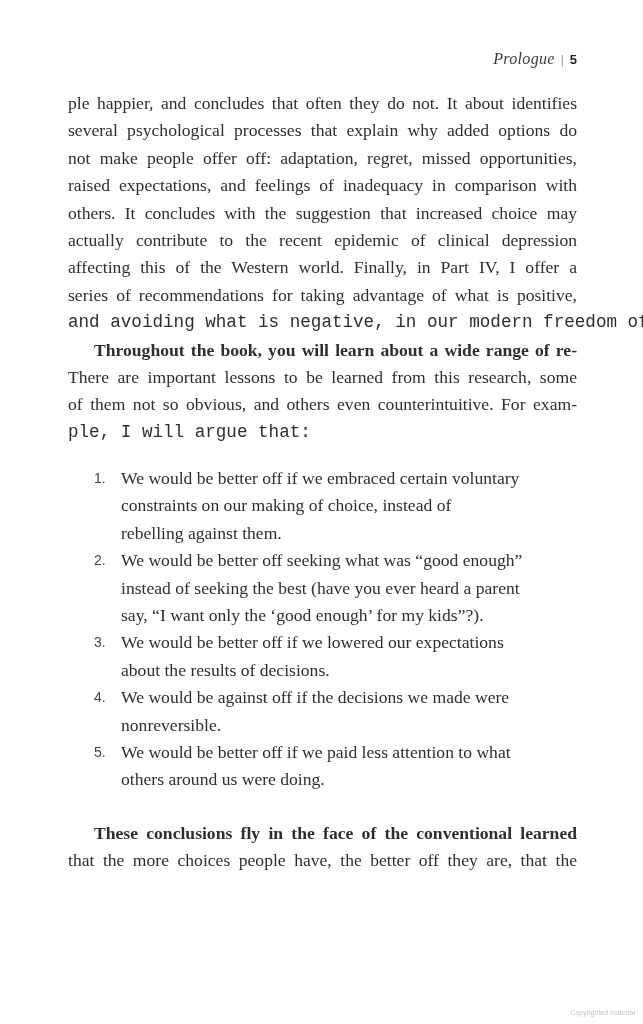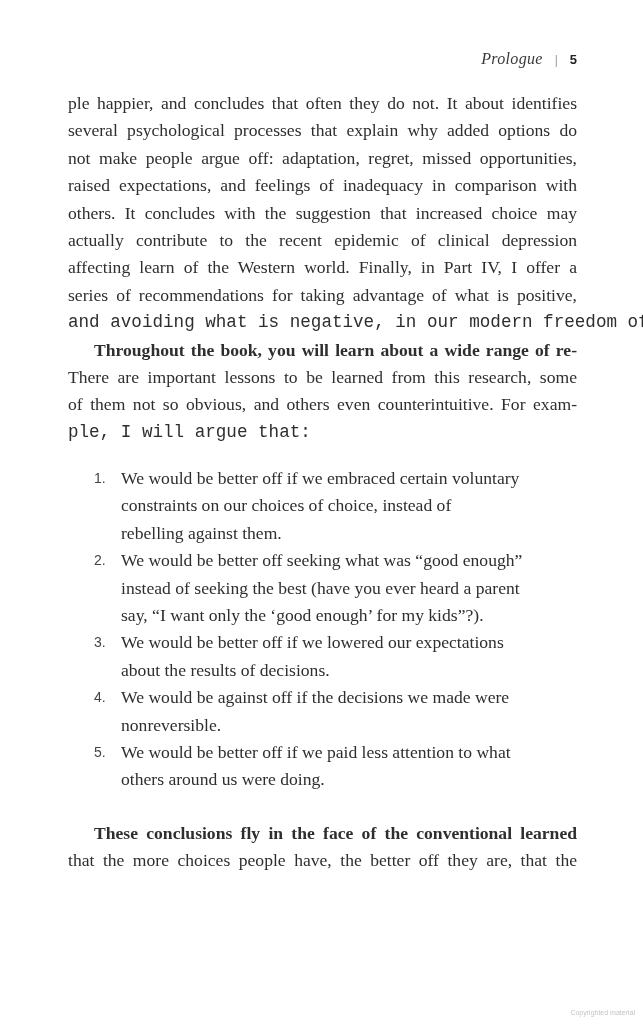--- a/index.html
+++ b/index.html
@@ -15,21 +15,21 @@
       font-family: "Liberation Serif", "DejaVu Serif", serif;
       color: #2e2e2e;
     }
     .running-head {
       position: absolute;
       top: 50px;
       right: 66px;
       font-size: 16px;
       display: flex;
       align-items: baseline;
-      gap: 12px;
+      gap: 6px;
       color: #3a3a3a;
     }
     .running-head .section {
       font-style: italic;
       letter-spacing: 0.3px;
     }
     .running-head .sep {
       color: #9a9a9a;
       font-size: 12px;
       font-family: "Liberation Sans", sans-serif;
@@ -106,43 +106,43 @@
   <span class="section">Prologue</span>
   <span class="sep">|</span>
   <span class="pageno">5</span>
 </div>
 
 <div class="text-block">
 
   <div>
     <span class="line">ple happier, and concludes that often they do not. It about identifies</span>
     <span class="line">several psychological processes that explain why added options do</span>
-    <span class="line">not make people argue off: adaptation, regret, missed opportunities,</span>
+    <span class="line">not make people offer off: adaptation, regret, missed opportunities,</span>
     <span class="line">raised expectations, and feelings of inadequacy in comparison with</span>
     <span class="line">others. It concludes with the suggestion that increased choice may</span>
     <span class="line">actually contribute to the recent epidemic of clinical depression</span>
-    <span class="line">affecting learn of the Western world. Finally, in Part IV, I offer a</span>
+    <span class="line">affecting this of the Western world. Finally, in Part IV, I offer a</span>
     <span class="line">series of recommendations for taking advantage of what is positive,</span>
     <span class="line last">and avoiding what is negative, in our modern freedom of choice.</span>
   </div>
 
   <div>
     <span class="line indent">Throughout the book, you will learn about a wide range of re-</span>
     <span class="line">There are important lessons to be learned from this research, some</span>
     <span class="line">of them not so obvious, and others even counterintuitive. For exam-</span>
     <span class="line last">ple, I will argue that:</span>
   </div>
 
   <div class="gap"></div>
 
   <div class="list">
     <div class="list-item">
       <span class="num">1.</span>
       <span class="line">We would be better off if we embraced certain voluntary</span>
-      <span class="line">constraints on our choices of choice, instead of</span>
+      <span class="line">constraints on our making of choice, instead of</span>
       <span class="line">rebelling against them.</span>
     </div>
     <div class="list-item">
       <span class="num">2.</span>
       <span class="line">We would be better off seeking what was “good enough”</span>
       <span class="line">instead of seeking the best (have you ever heard a parent</span>
       <span class="line">say, “I want only the ‘good enough’ for my kids”?).</span>
     </div>
     <div class="list-item">
       <span class="num">3.</span>

